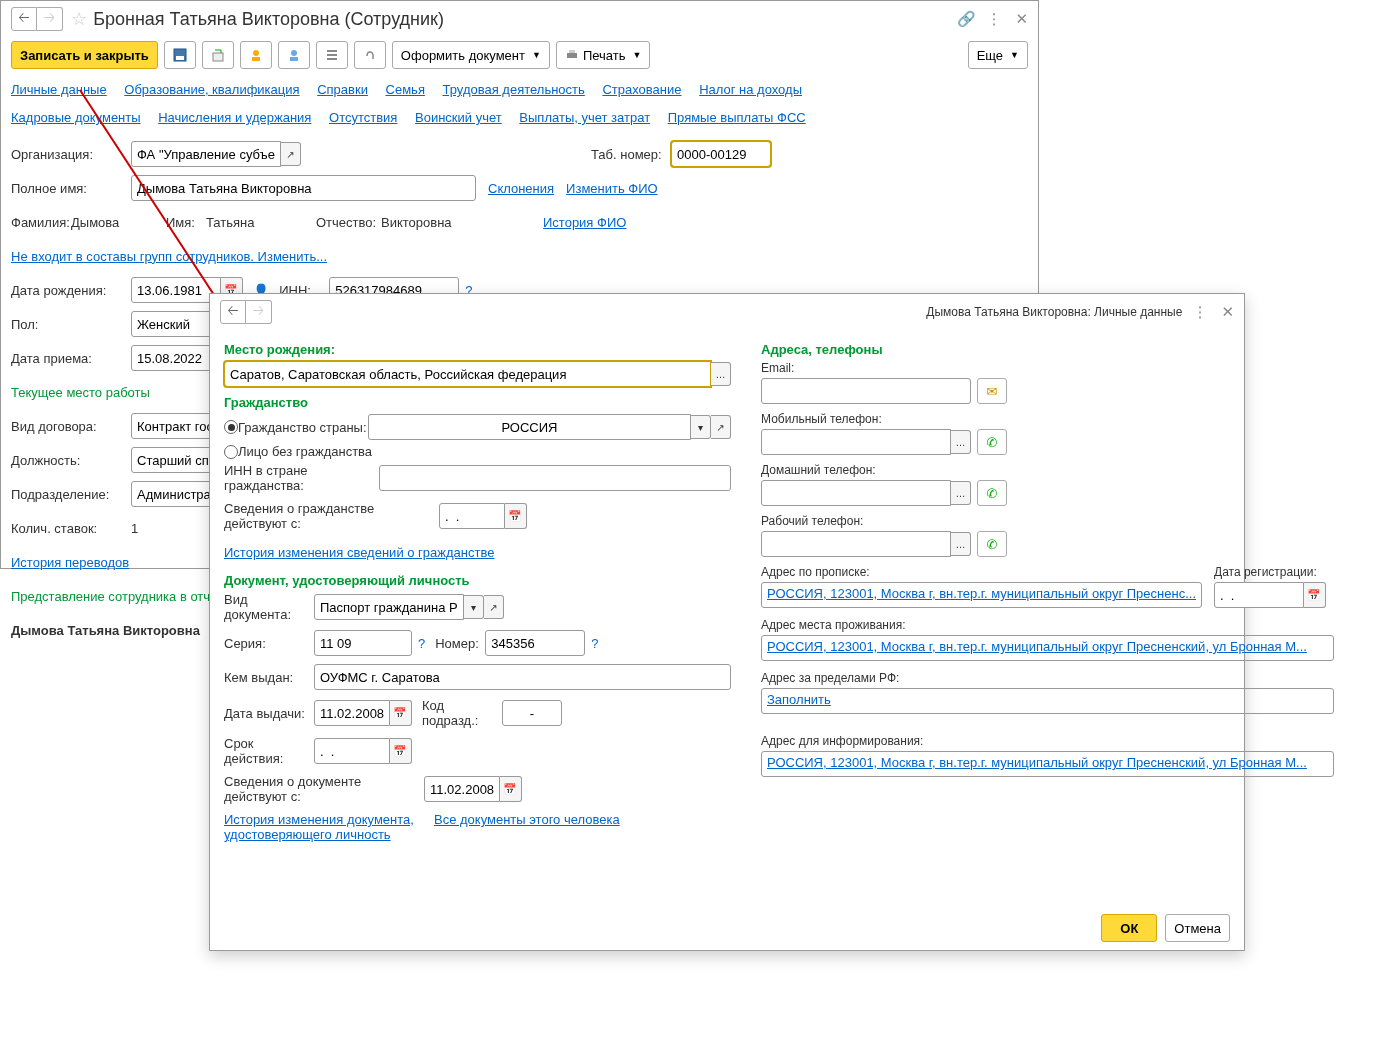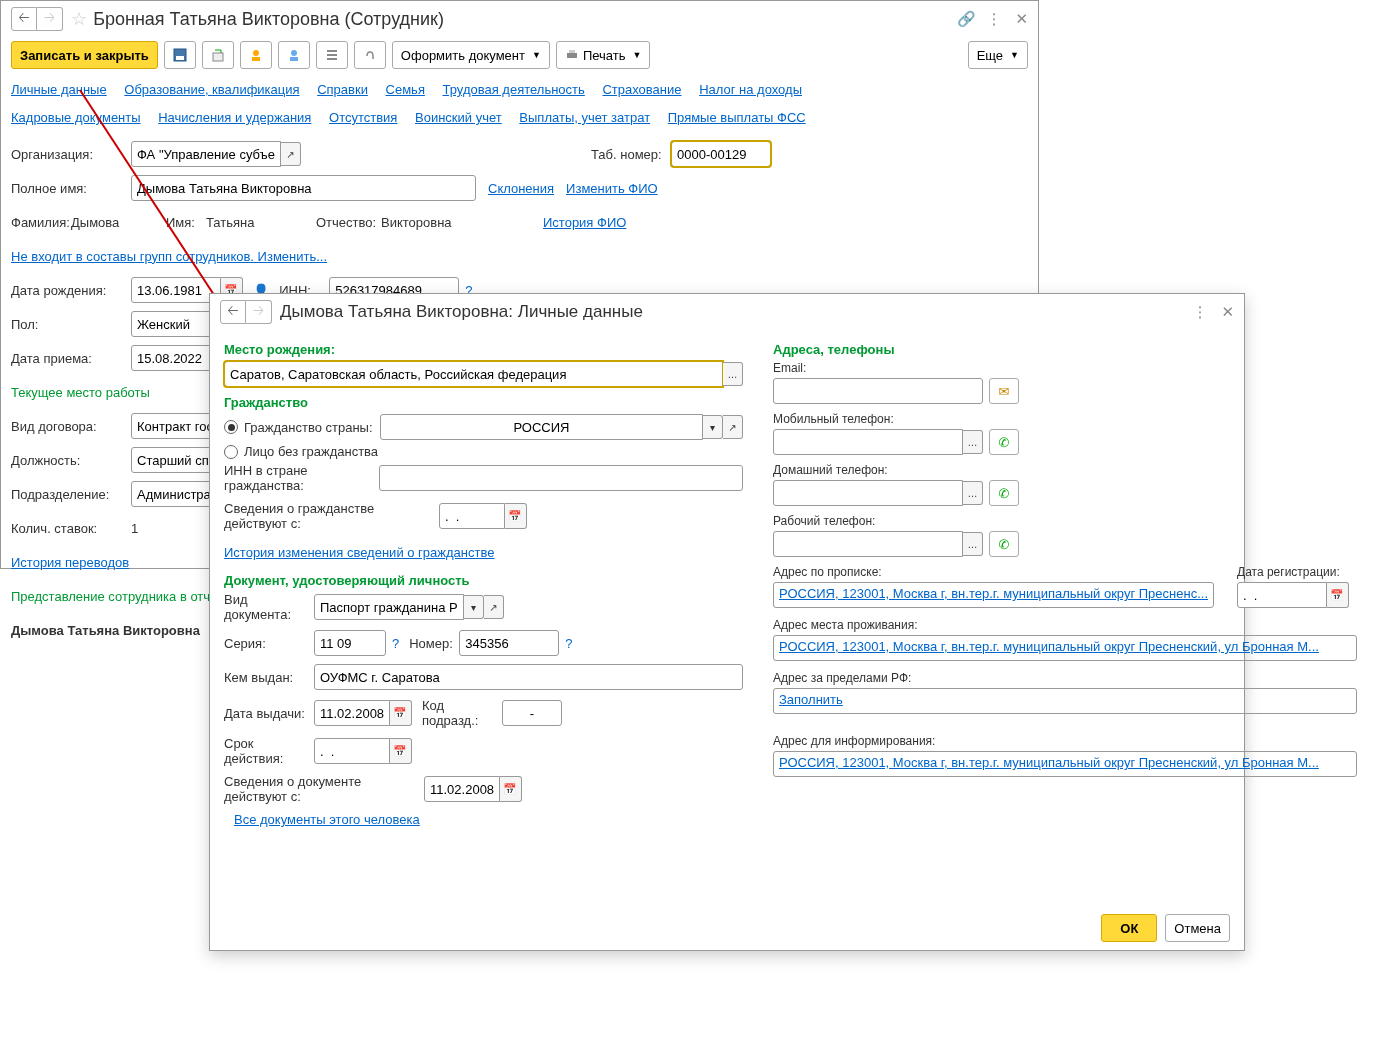--- a/index.html
+++ b/index.html
@@ -42,21 +42,21 @@
 .bold{font-weight:bold;}
 
 .cal-btn{width:22px;border:1px solid #999;border-left:none;background:#f5f5f5;display:flex;align-items:center;justify-content:center;cursor:pointer;border-radius:0 3px 3px 0;height:26px;font-size:11px;}
 .qm{color:#0066cc;margin-left:6px;cursor:pointer;}
 
 .arrow-anno { position:absolute; pointer-events:none; }
 
 .popup-body{padding:6px 14px 10px; display:flex; gap:30px;}
 .col{flex:1;}
 .section-h{color:#009933;margin:6px 0 4px;font-weight:bold;}
-.radio-row{display:flex;align-items:center;gap:6px;margin:4px 0;}
+.radio-row{display:flex;align-items:center;margin:4px 0;}
 .radio{width:14px;height:14px;border:1px solid #666;border-radius:50%;display:inline-flex;align-items:center;justify-content:center;cursor:pointer;}
 .radio.checked::after{content:'';width:7px;height:7px;background:#333;border-radius:50%;}
 
 .popup-footer{position:absolute;bottom:8px;right:14px;display:flex;gap:8px;}
 
 .phone-btn{width:30px;height:26px;border:1px solid #aaa;background:#fff;border-radius:3px;display:inline-flex;align-items:center;justify-content:center;cursor:pointer;margin-left:6px;color:#0a0;}
 .mail-btn{color:#c80;}
 
 .addr-inp{width:100%;border:1px solid #999;padding:3px 5px;font-size:13px;height:26px;border-radius:3px;color:#0066cc;text-decoration:underline;white-space:nowrap;overflow:hidden;cursor:pointer;}
 .addr-inp.plain{color:#333;text-decoration:none;}
@@ -248,21 +248,21 @@
     </defs>
   <line x1="5" y1="5" x2="175" y2="265" stroke="#c00" stroke-width="2" marker-end="url(#ah)"></line>
 </svg>
 
 <div class="window win-popup">
   <div class="titlebar">
     <div class="nav-btns">
       <div class="nbtn">🡠</div>
       <div class="nbtn dis">🡢</div>
     </div>
-    <span class="title" style="text-align:left;font-size:17px">Дымова Татьяна Викторовна: Личные данные</span>
+    <span class="title" style="text-align:right;font-size:12px">Дымова Татьяна Викторовна: Личные данные</span>
     <span class="title-ico">⋮</span>
     <span class="title-close">✕</span>
   </div>
 
   <div class="popup-body">
 
     <div class="col">
       <div class="section-h">Место рождения:</div>
       <div class="row">
         <span class="inp-sel" style="width:100%">
@@ -302,21 +302,21 @@
       <div class="row">
         <span style="width:90px">Вид документа:</span>
         <span class="inp-sel">
             <input class="inp" style="width: 150px;" value="Паспорт гражданина РФ">
             <span class="sbtn">▾</span>
             <span class="sbtn" style="border-left:none">↗</span>
           </span>
       </div>
       <div class="row">
         <span style="width:90px">Серия:</span>
-        <input class="inp" style="width: 72px;" value="11 09">
+        <input class="inp" style="width: 98px;" value="11 09">
         <span class="qm">?</span>
         <span style="width:50px;margin-left:10px">Номер:</span>
         <input class="inp" style="width: 100px;" value="345356">
         <span class="qm">?</span>
       </div>
       <div class="row">
         <span style="width:90px">Кем выдан:</span>
         <input class="inp" style="flex: 1 1 0%;" value="ОУФМС г. Саратова">
       </div>
       <div class="row">
@@ -336,20 +336,21 @@
           </span>
       </div>
       <div class="row">
         <span style="width:200px">Сведения о документе действуют с:</span>
         <span class="inp-sel">
             <input class="inp" style="width: 76px;" value="11.02.2008">
             <span class="cal-btn">📅</span>
           </span>
       </div>
       <div class="row" style="align-items:flex-start">
+        <a class="link" style="width:200px">История изменения документа, удостоверяющего личность</a>
         <a class="link" style="margin-left:10px">Все документы этого человека</a>
       </div>
     </div>
 
     <div class="col">
       <div class="section-h">Адреса, телефоны</div>
       <div class="date-lbl">Email:</div>
       <div class="row">
           <input class="inp" style="width: 210px;">
           <span class="phone-btn mail-btn">✉</span>
@@ -372,21 +373,21 @@
         </div>
       <div class="date-lbl">Рабочий телефон:</div>
       <div class="row">
           <span class="inp-sel">
             <input class="inp" style="width: 190px;">
             <span class="sbtn">…</span>
           </span>
           <span class="phone-btn">✆</span>
         </div>
 
-      <div style="display:flex;gap:23px;align-items:flex-end;margin-top:8px">
+      <div style="display:flex;gap:12px;align-items:flex-end;margin-top:8px">
         <div style="flex:1">
           <div class="date-lbl">Адрес по прописке:</div>
           <div class="addr-inp">РОССИЯ, 123001, Москва г, вн.тер.г. муниципальный округ Пресненс...</div>
         </div>
         <div style="width:120px">
           <div class="date-lbl">Дата регистрации:</div>
           <span class="inp-sel">
               <input class="inp" style="width: 90px;" value=".  .">
               <span class="cal-btn">📅</span>
             </span>

